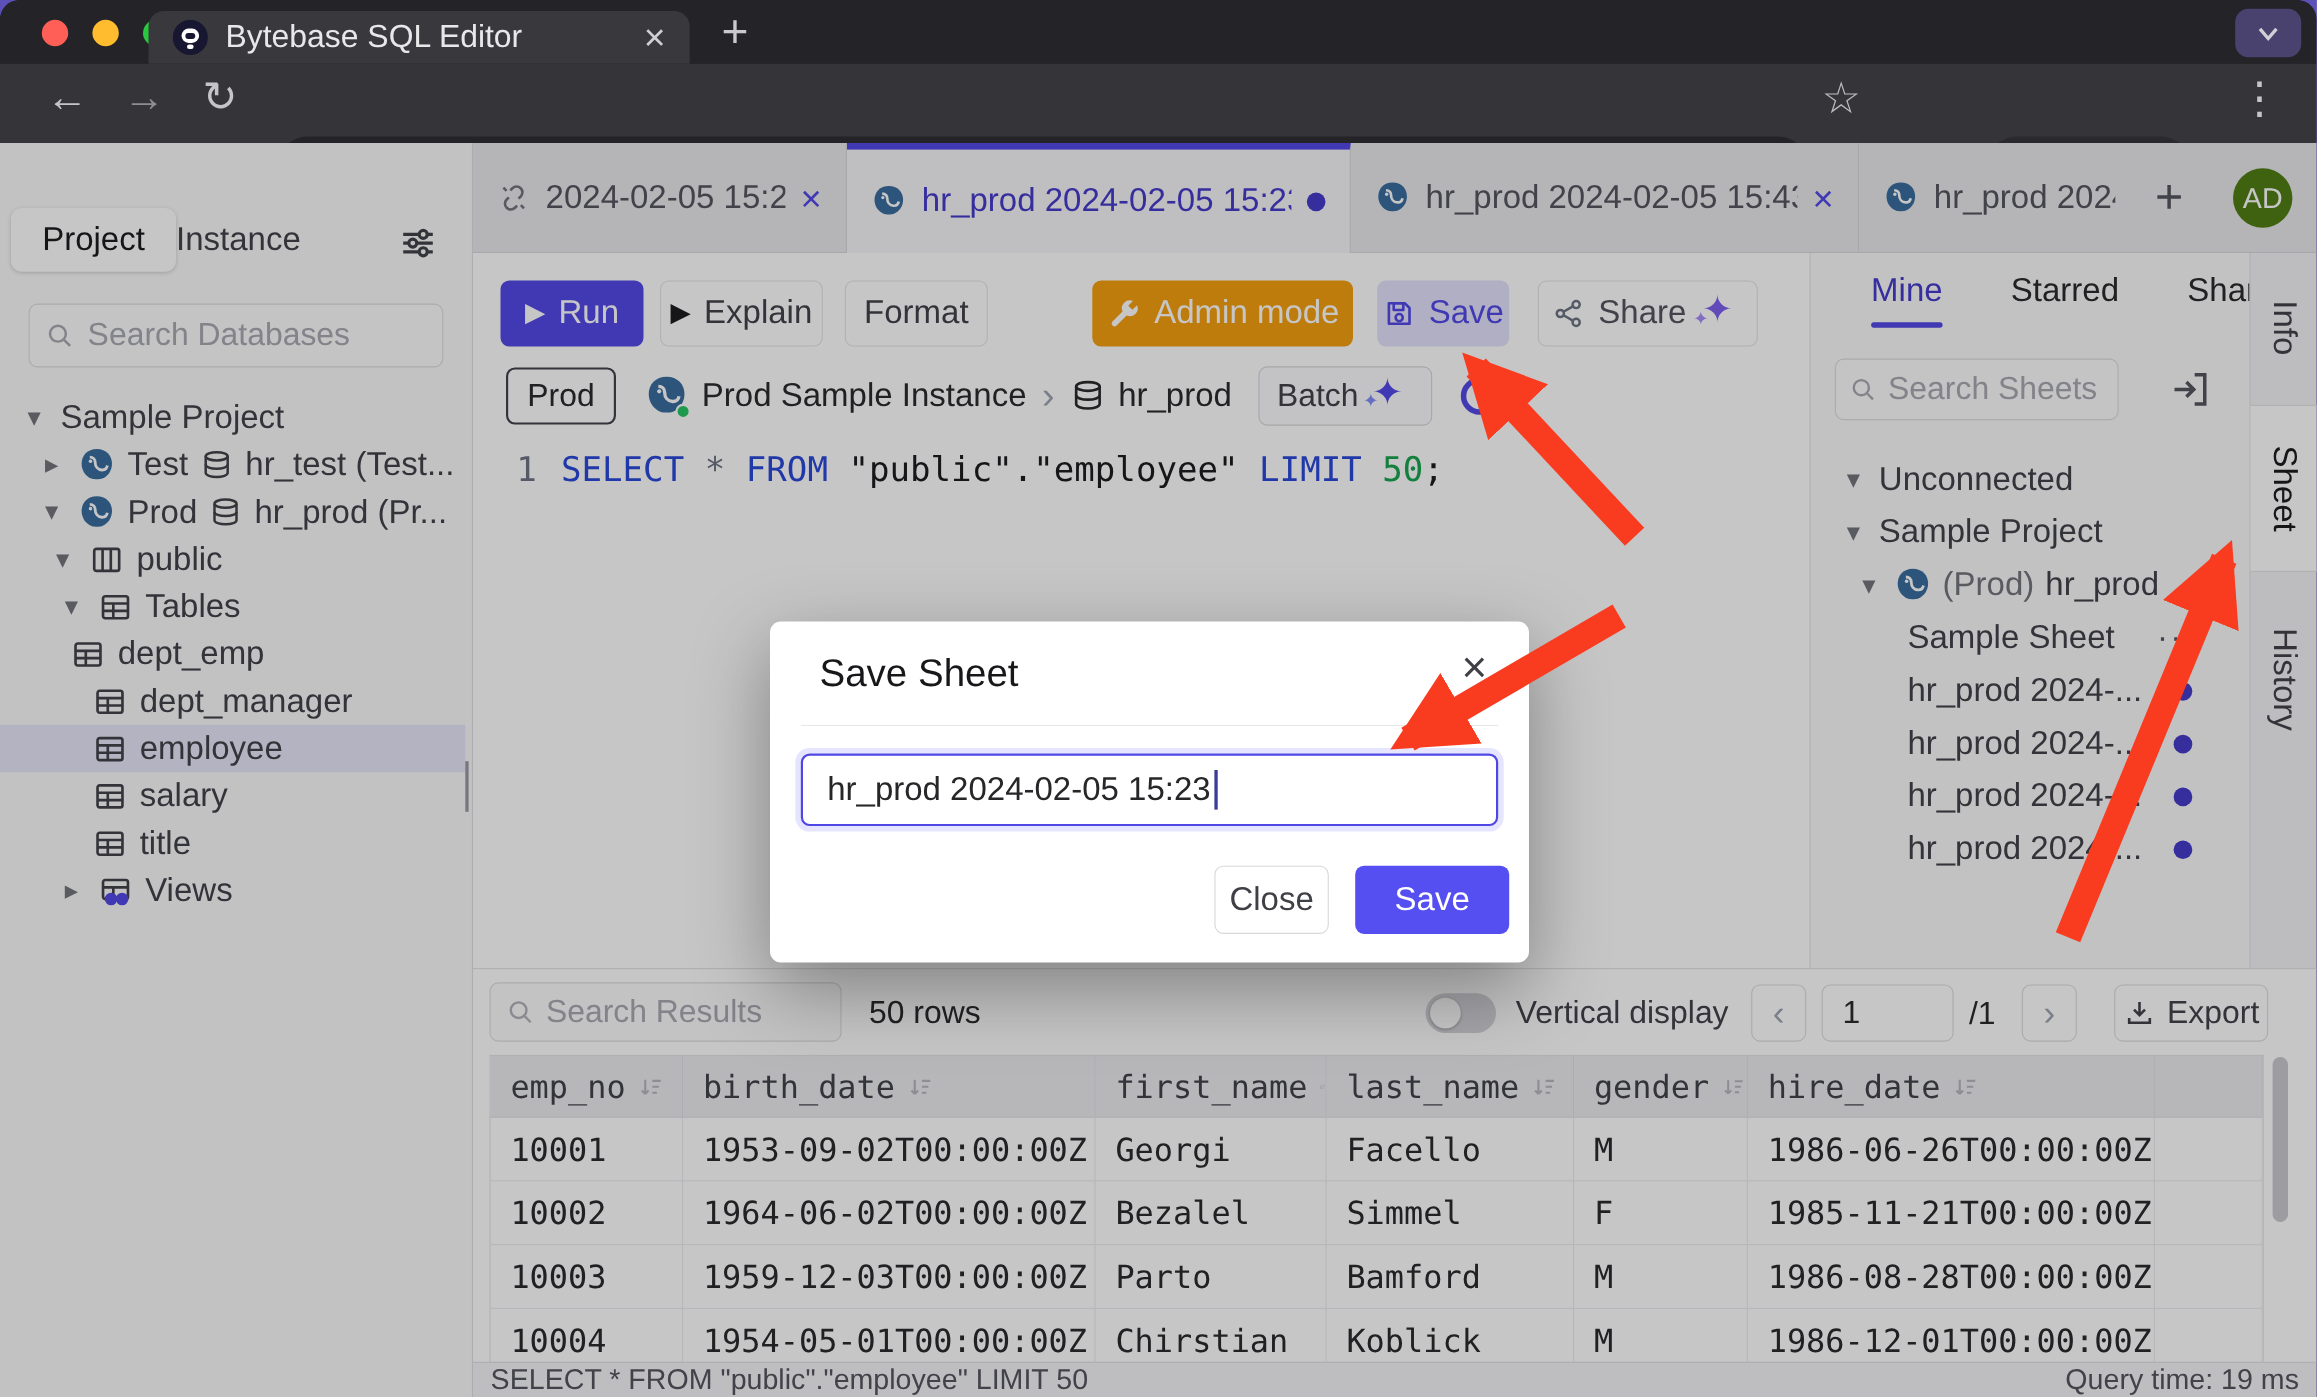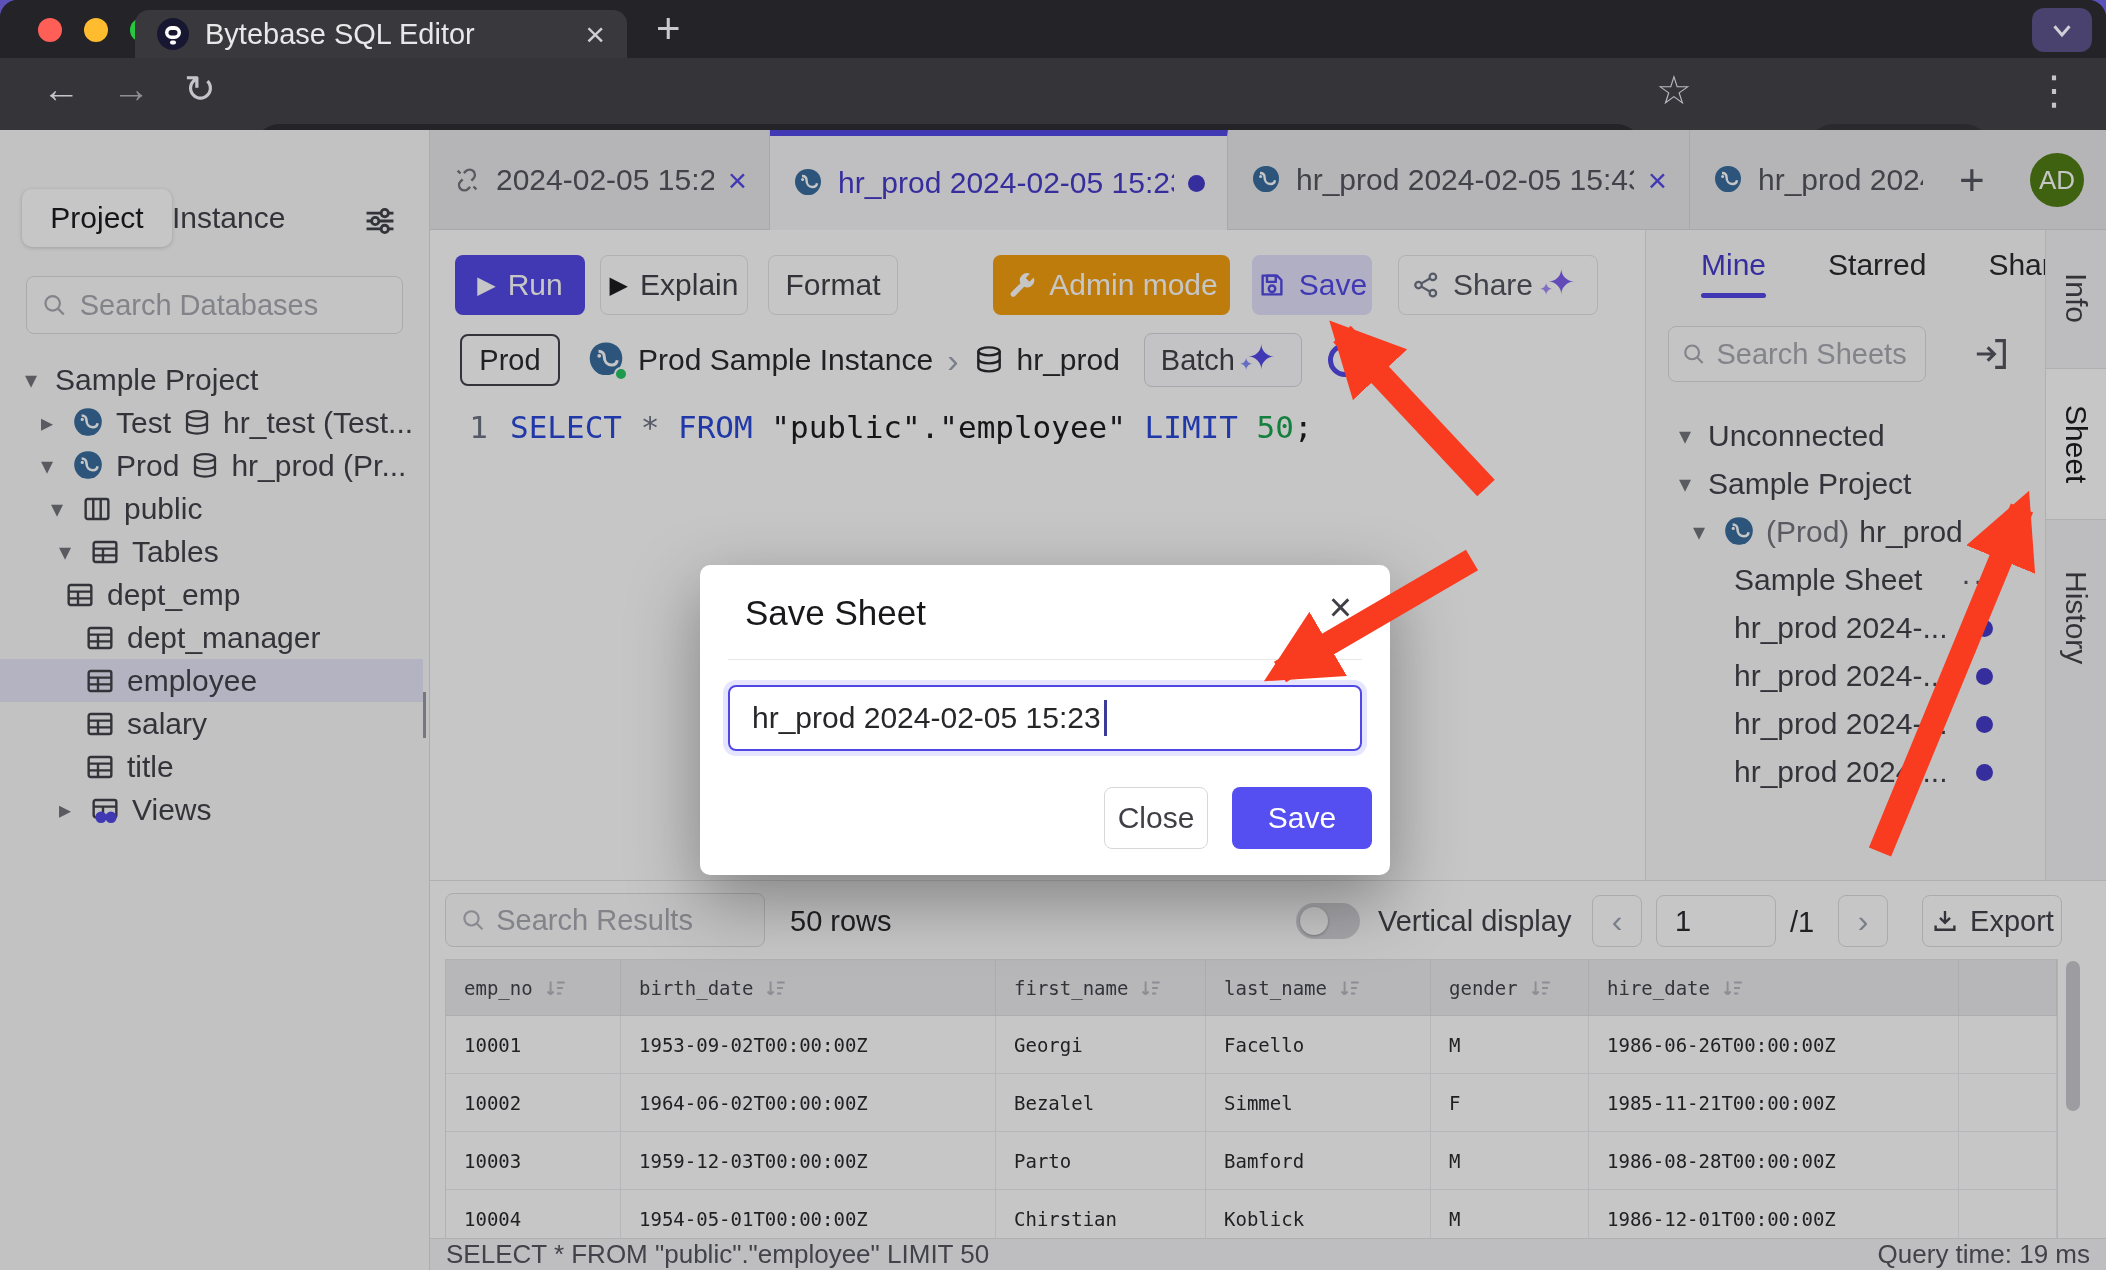--- a/index.html
+++ b/index.html
@@ -24,21 +24,21 @@
   .urlbar { position:absolute; left:252px; top:66px; width:1392px; height:56px; background:#242327; border-radius:28px; display:flex; align-items:center; }
   .url-info-circle { width:42px; height:42px; margin-left:8px; border-radius:50%; background:#3a393e; display:flex; align-items:center; justify-content:center; }
   .url-text { margin-left:22px; color:#e8e8ea; font-size:30px; white-space:nowrap; overflow:hidden; }
   .incog-pill { position:absolute; left:1806px; top:66px; width:186px; height:56px; background:#2a292e; border-radius:28px; display:flex; align-items:center; justify-content:center; gap:12px; color:#e8e8ea; font-size:29px; }
 
   
   .app { position:absolute; left:0; top:130px; right:0; bottom:0; background:#ffffff; }
 
   
   .sidebar { position:absolute; left:0; top:0; width:430px; bottom:0; background:#fafafa; border-right:1px solid #dfdfe3; }
-  .seg { position:absolute; left:22px; top:58px; height:60px; display:flex; align-items:center; }
+  .seg { position:absolute; left:10px; top:58px; height:60px; display:flex; align-items:center; }
   .seg-pill { width:150px; height:58px; background:#fff; border-radius:10px; box-shadow:0 1px 4px rgba(0,0,0,.18); display:flex; align-items:center; justify-content:center; font-size:30px; color:#18181b; font-weight:500; }
   .seg-plain { font-size:30px; color:#3f3f46; }
   .tune { position:absolute; right:30px; top:72px; }
   .sb-search { position:absolute; left:26px; right:26px; top:146px; height:58px; border:1px solid #dcdcdf; border-radius:8px; background:#fdfdfd; display:flex; align-items:center; padding:0 14px; gap:12px; }
   .sb-search input, .sh-search input, .res-search input { border:none; outline:none; background:transparent; font-size:29px; color:#3f3f46; width:100%; font-family:"Liberation Sans",sans-serif; }
   .sb-search input::placeholder, .sh-search input::placeholder, .res-search input::placeholder { color:#a7a7af; }
   .tree { position:absolute; left:0; right:6px; top:228px; }
   .trow { height:43px; display:flex; align-items:center; gap:11px; font-size:30px; color:#3f3f46; white-space:nowrap; overflow:hidden; }
   .trow.selected { background:#e7e7f7; }
   .caret { width:26px; text-align:center; color:#71717a; font-size:24px; flex:0 0 auto; }
@@ -115,21 +115,21 @@
   .toggle { position:absolute; left:866px; top:22px; width:64px; height:36px; border-radius:18px; background:#d4d4d8; }
   .toggle-knob { position:absolute; left:4px; top:4px; width:28px; height:28px; border-radius:50%; background:#fff; box-shadow:0 1px 3px rgba(0,0,0,.3); }
   .toggle-label { position:absolute; left:948px; top:24px; font-size:29px; color:#3f3f46; }
   .pg-btn { position:absolute; top:14px; width:50px; height:52px; border:1px solid #dcdcdf; border-radius:8px; background:#fff; display:flex; align-items:center; justify-content:center; color:#9ca3af; font-size:32px; }
   .pg-prev { left:1162px; } .pg-next { left:1408px; }
   .pg-input { position:absolute; left:1226px; top:14px; width:120px; height:52px; border:1px solid #dcdcdf; border-radius:8px; font-size:29px; padding-left:18px; color:#27272a; outline:none; background:#fff; font-family:"Liberation Sans",sans-serif; }
   .pg-total { position:absolute; left:1360px; top:25px; font-size:29px; color:#27272a; }
   .export-btn { position:absolute; left:1492px; top:14px; width:140px; height:52px; border:1px solid #dcdcdf; border-radius:8px; background:#fff; display:flex; align-items:center; justify-content:center; gap:10px; font-size:29px; color:#3f3f46; }
 
   .grid-wrap { position:absolute; left:15px; top:78px; width:1613px; height:280px; overflow:hidden; border:1px solid #e4e4e7; }
-  .grid { display:grid; grid-template-columns:175px 375px 210px 225px 158px 370px 1fr; font-family:"DejaVu Sans Mono",monospace; font-size:19px; }
+  .grid { display:grid; grid-template-columns:175px 375px 210px 225px 158px 370px 1fr; font-family:"DejaVu Sans Mono",monospace; font-size:29px; }
   .gh { height:56px; background:#ebecee; color:#3f3f46; display:flex; align-items:center; gap:10px; padding-left:18px; border-right:1px solid #dfdfe3; border-bottom:1px solid #dfdfe3; }
   .gc { height:58px; color:#27272a; display:flex; align-items:center; padding-left:18px; border-right:1px solid #ececef; border-bottom:1px solid #ececef; white-space:nowrap; overflow:hidden; }
   .res-scrollbar { position:absolute; right:26px; top:80px; width:14px; height:150px; background:#c9c9cd; border-radius:7px; }
 
   
   .statusbar { position:absolute; left:430px; right:0; top:1108px; height:32px; background:#f5f5f6; border-top:1px solid #e2e2e5; display:flex; align-items:center; justify-content:space-between; padding:0 16px; font-size:26px; color:#52525b; }
 
   
   .dim { position:absolute; inset:0; background:rgba(16,16,22,.24); z-index:40; }
   .modal { position:absolute; left:700px; top:435px; width:690px; height:310px; background:#fff; border-radius:10px; box-shadow:0 24px 70px rgba(0,0,0,.35); z-index:50; }

